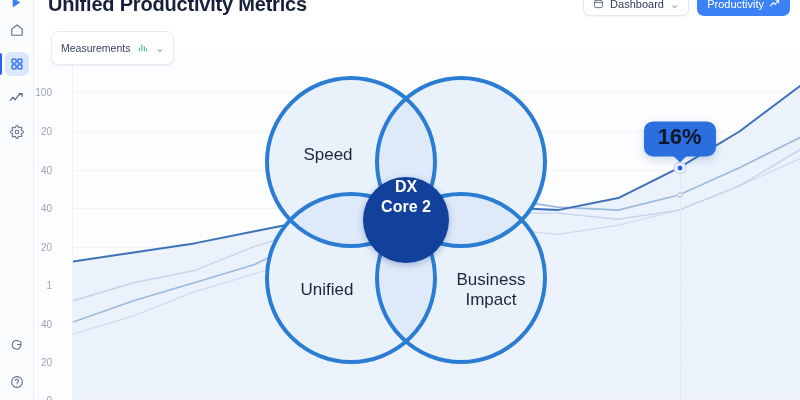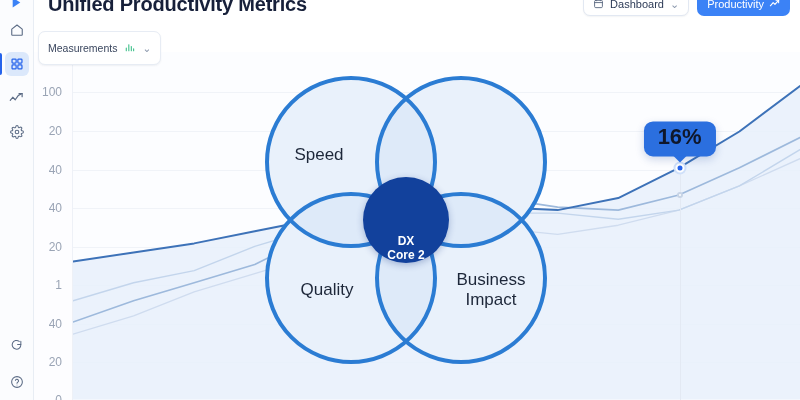--- a/index.html
+++ b/index.html
@@ -100,21 +100,21 @@
     border-radius: 7px;
     font-size: 11px;
     color: #ffffff;
     font-weight: 500;
     white-space: nowrap;
   }
   .chev { display: inline-block; color: #8b98ad; }
 
   .pill-measure {
     position: absolute;
-    left: 38px; top: 31px;
+    left: 51px; top: 31px;
     display: flex; align-items: center; gap: 7px;
     height: 23px;
     padding: 16px 9px;
     background: #ffffff;
     border: 1px solid #e7ecf4;
     border-radius: 7px;
     font-size: 10.5px;
     color: #3a465e;
     box-shadow: 0 1px 2px rgba(16,30,60,0.06);
     z-index: 25;
@@ -129,22 +129,22 @@
     background: #fdfdff;
     z-index: 5;
   }
   .y-labels {
     position: absolute;
     left: 0; top: 0;
     width: 38px; height: 348px;
   }
   .y-lab {
     position: absolute;
-    right: 10px;
-    font-size: 12px;
+    right: 20px;
+    font-size: 10px;
     color: #9aa4b5;
     transform: translateY(-50%);
     white-space: nowrap;
   }
   .plot {
     position: absolute;
     left: 38px; top: 0;
     width: 728px; height: 348px;
     background: #fcfdff;
     border-left: 1px solid #eef1f7;
@@ -224,22 +224,22 @@
     position: absolute;
     left: 50%; top: 50%;
     transform: translate(-50%, -50%);
     width: 86px; height: 86px;
     border-radius: 50%;
     background: #12419c;
     color: #ffffff;
     display: flex;
     flex-direction: column;
     align-items: center;
-    justify-content: flex-end;
-    font-size: 12px;
+    justify-content: flex-start;
+    font-size: 16px;
     font-weight: 600;
     line-height: 1.22;
     box-shadow: 0 2px 7px rgba(15,50,130,0.3);
   }
 </style>
 </head>
 <body>
 
 <div id="app">
 
@@ -297,22 +297,22 @@
           <circle cx="225" cy="112" r="84" fill="#d3e3f7" fill-opacity="0.5"></circle>
           <circle cx="115" cy="228" r="84" fill="#d3e3f7" fill-opacity="0.5"></circle>
           <circle cx="225" cy="228" r="84" fill="#d3e3f7" fill-opacity="0.5"></circle>
           <circle cx="115" cy="112" r="84" fill="none" stroke="#2b7cd3" stroke-width="4"></circle>
           <circle cx="225" cy="112" r="84" fill="none" stroke="#2b7cd3" stroke-width="4"></circle>
           <circle cx="115" cy="228" r="84" fill="none" stroke="#2b7cd3" stroke-width="4"></circle>
           <circle cx="225" cy="228" r="84" fill="none" stroke="#2b7cd3" stroke-width="4"></circle>
         </g>
     </svg>
 
-    <div class="venn-label" style="left:83px; top:105px;">Speed</div>
-    <div class="venn-label" style="left:91px; top:240px;">Quality</div>
+    <div class="venn-label" style="left:92px; top:105px;">Speed</div>
+    <div class="venn-label" style="left:91px; top:240px;">Unified</div>
     <div class="venn-label" style="left:255px; top:240px;">Business
 Impact</div>
 
     <div class="venn-core">
       <span>DX</span>
       <span>Core 2</span>
     </div>
   </div>
 
   <div class="sidebar">

